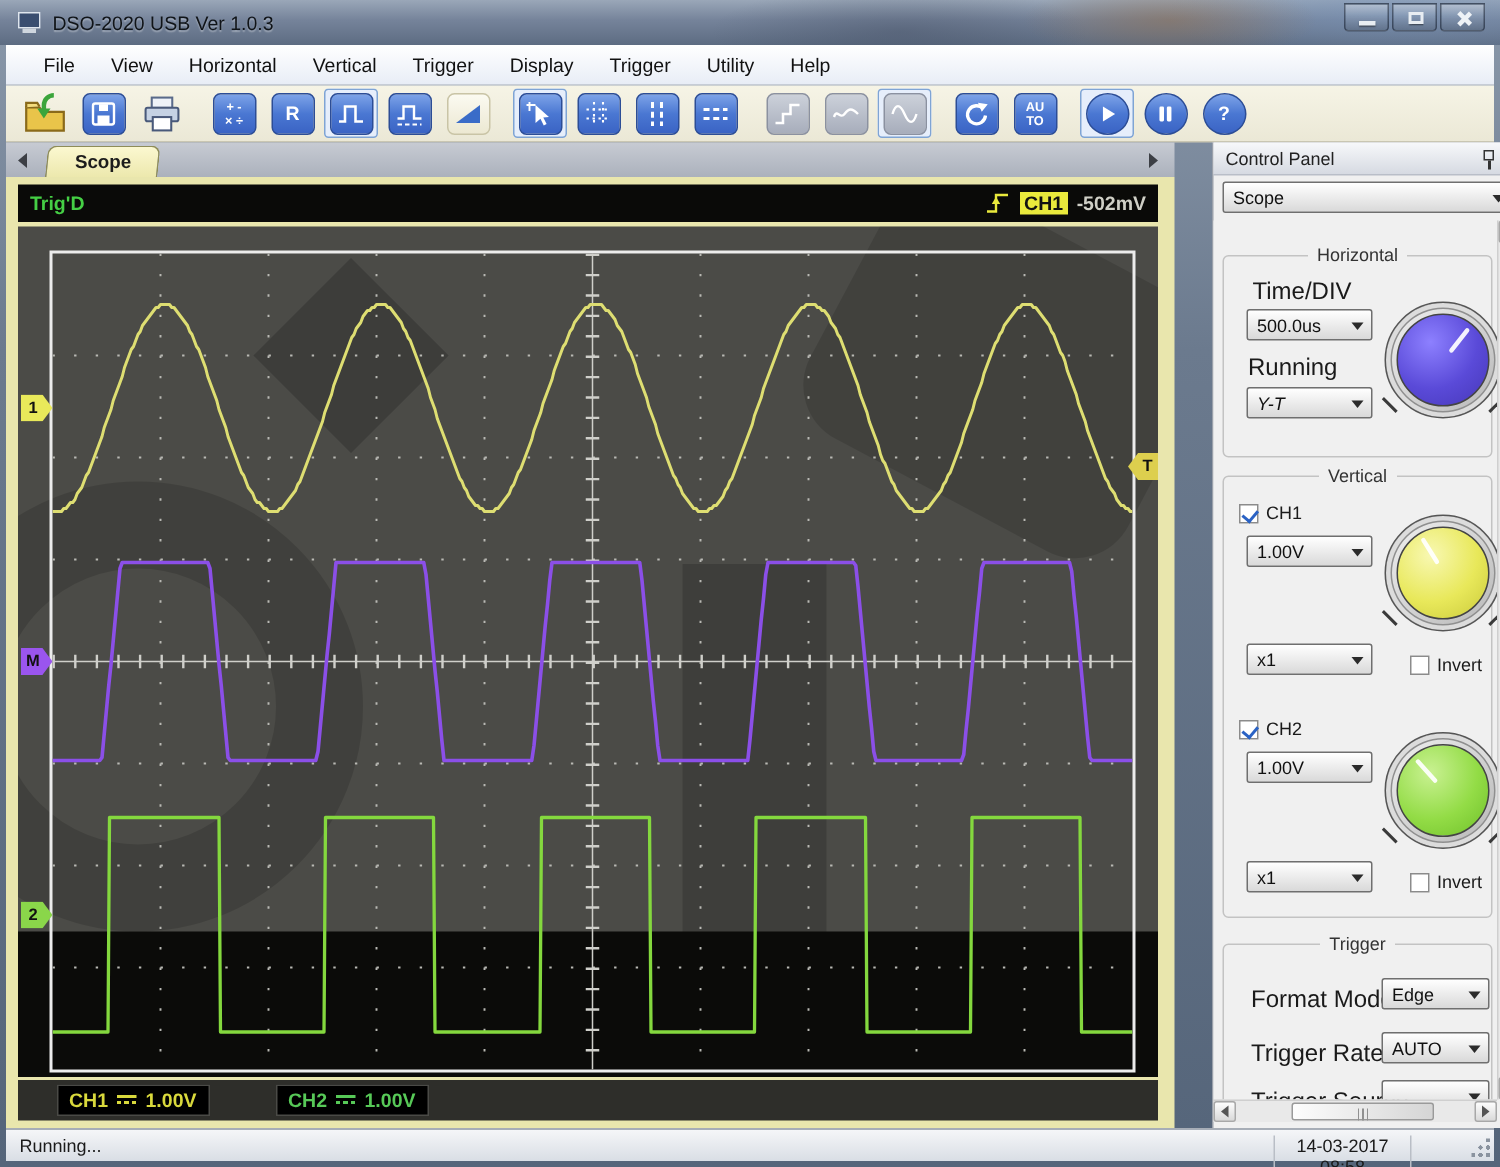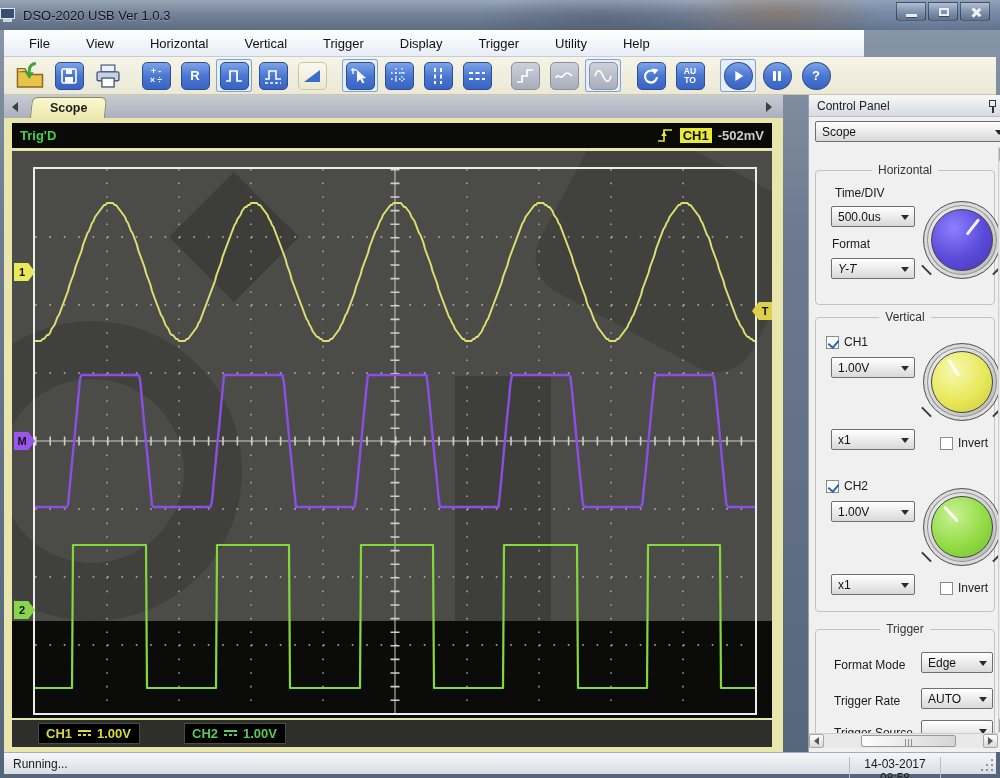--- a/index.html
+++ b/index.html
@@ -7,38 +7,38 @@
   .window { position:absolute; inset:0; width:1000px; height:778px; overflow:hidden;
     background:linear-gradient(180deg,#8b99ab 0%, #6b7a8e 30%, #55657a 100%); }
 
   
   .titlebar { position:absolute; left:0; top:0; width:1000px; height:30px;
     background:
       radial-gradient(140px 40px at 78% 45%, rgba(150,110,70,.45), rgba(150,110,70,0) 70%),
       radial-gradient(220px 50px at 93% 30%, rgba(120,150,190,.5), rgba(120,150,190,0) 70%),
       radial-gradient(180px 45px at 60% 70%, rgba(60,70,90,.35), rgba(60,70,90,0) 70%),
       linear-gradient(180deg,#9aa7b8 0%, #75839a 45%, #5d6c82 100%);
-    display:flex; align-items:center; padding-left:0; }
+    display:flex; align-items:center; padding-left:12px; }
   .title-icon { width:17px; height:15px; margin-right:6px; position:relative; }
   .title-icon .scr { position:absolute; left:0; top:0; width:15px; height:11px; background:#3a4e70; border:1px solid #dfe6ee; }
   .title-icon .base { position:absolute; left:3px; top:11px; width:9px; height:3px; background:#cfd6de; }
   .title-text { font-size:13px; color:#101418; text-shadow:0 1px 1px rgba(255,255,255,.35); }
   .win-btns { position:absolute; right:10px; top:2px; display:flex; gap:2px; }
   .win-btn { width:30px; height:19px; border:1px solid rgba(20,30,45,.55); border-radius:0 0 3px 3px;
     background:linear-gradient(180deg,rgba(255,255,255,.35),rgba(255,255,255,.08) 45%,rgba(0,0,0,.12));
     position:relative; }
   .win-btn .bar { position:absolute; left:9px; top:11px; width:11px; height:3px; background:#e8edf2; box-shadow:0 1px 1px rgba(0,0,0,.4);}
   .win-btn .box { position:absolute; left:10px; top:5px; width:10px; height:8px; border:2px solid #e8edf2; box-shadow:0 1px 1px rgba(0,0,0,.4);}
   .win-btn .x1,.win-btn .x2 { position:absolute; left:14px; top:4px; width:2.5px; height:11px; background:#eef2f6; }
   .win-btn .x1 { transform:rotate(45deg);} .win-btn .x2 { transform:rotate(-45deg);}
 
   
-  .menubar { position:absolute; left:4px; top:30px; width:860px; height:27px;
+  .menubar { position:absolute; left:4px; top:30px; width:992px; height:27px;
     background:linear-gradient(180deg,#ffffff,#e8edf6); border-bottom:1px solid #c6ccd6;
-    display:flex; align-items:center; padding-left:14px; gap:14px; }
+    display:flex; align-items:center; padding-left:14px; gap:2px; }
   .menu-item { font-size:13px; color:#111; padding:4px 11px; cursor:default; }
 
   
   .toolbar { position:absolute; left:4px; top:57px; width:992px; height:38px;
     background:linear-gradient(180deg,#f6f4e6,#ebe8d6); border-bottom:1px solid #c9c6b2;
     display:flex; align-items:center; padding-left:8px; }
   .tbtn { width:36px; height:33px; display:flex; align-items:center; justify-content:center;
     border-radius:3px; margin-right:3px; position:relative; }
   .gap { margin-left:9px; }
   .tile { width:29px; height:28px; border-radius:5px; border:1px solid #2c4d96;
@@ -108,21 +108,21 @@
   .dd { position:absolute; height:21px; border:1px solid #6f6f6f; border-radius:2px;
     background:linear-gradient(180deg,#ffffff,#d9d9d9); display:flex; align-items:center;
     font-size:12px; color:#111; padding-left:6px; }
   .dd .arr { position:absolute; right:5px; top:8px; width:0; height:0;
     border-left:4px solid transparent; border-right:4px solid transparent; border-top:5px solid #2b2b2b; }
   .panel-sel { left:6px; top:26px; width:194px; }
 
   .panel-content { position:absolute; left:0; top:52px; width:189px; height:586px; overflow:hidden; background:#f0f0f0; }
   fieldset { position:absolute; border:1px solid #c3c3c3; border-radius:4px; }
   legend { margin:0 auto; padding:0 6px; font-size:12px; color:#333; }
-  .lbl { position:absolute; font-size:12px; color:#1a1a1a; }
+  .lbl { position:absolute; font-size:16px; color:#1a1a1a; }
 
   .cb { position:absolute; display:flex; align-items:center; gap:5px; font-size:12px; color:#1a1a1a; }
   .cb .box { width:13px; height:13px; background:#fff; border:1px solid #8b8b8b; position:relative; }
   .cb.checked .box::after { content:""; position:absolute; left:2.5px; top:1px; width:5px; height:8px;
     border-right:2px solid #2a62c4; border-bottom:2px solid #2a62c4; transform:rotate(40deg); }
 
   .knob { position:absolute; width:78px; height:78px; border-radius:50%;
     background:linear-gradient(135deg,#f2f2f2,#b5b5b5); border:1px solid #555;
     box-shadow:inset 0 0 0 3px #dcdcdc, inset 0 0 0 4px #8f8f8f; }
   .knob .face { position:absolute; inset:7px; border-radius:50%; border:1px solid #444; }
@@ -472,21 +472,21 @@
     <div class="panel-content">
 
       <fieldset style="left:6px;top:16px;width:180px;height:142px;">
         <legend>Horizontal</legend>
       </fieldset>
       <span class="lbl" style="left:26px;top:39px;">Time/DIV</span>
       <div class="dd" style="left:22px;top:59px;width:84px;">
         <span>500.0us</span>
           <div class="arr"></div>
       </div>
-      <span class="lbl" style="left:23px;top:90px;">Format</span>
+      <span class="lbl" style="left:23px;top:90px;">Running</span>
       <div class="dd" style="left:22px;top:111px;width:84px;font-style:italic;">
         <span>Y-T</span>
           <div class="arr"></div>
       </div>
       <div class="knob" style="left:114px;top:54px;">
         <div class="face" style="background:radial-gradient(circle at 36% 30%, #8d80ff, #5a4ad8 55%, #4637b8);"></div>
         <div class="ptrw" style="transform:rotate(38deg);">
             <div class="ptr"></div>
           </div>
         <div class="footl"></div>

